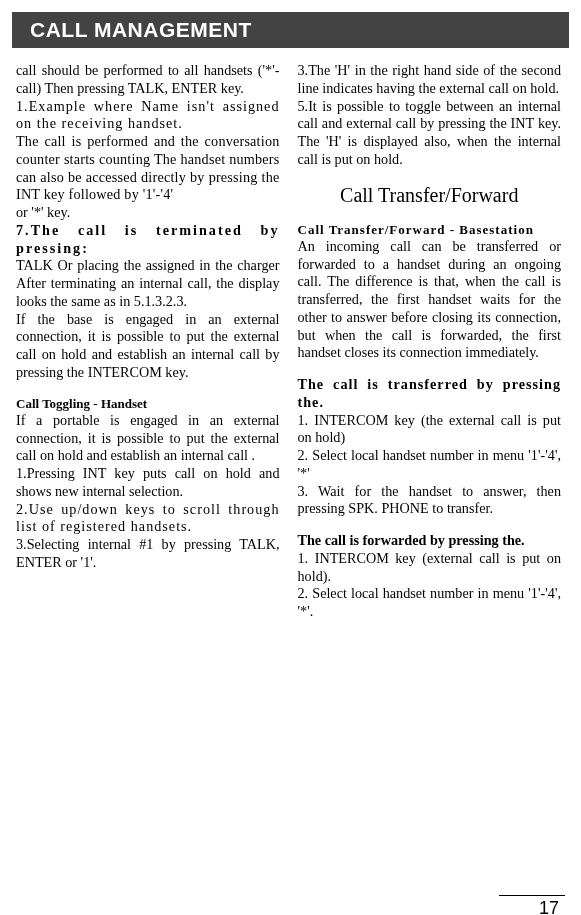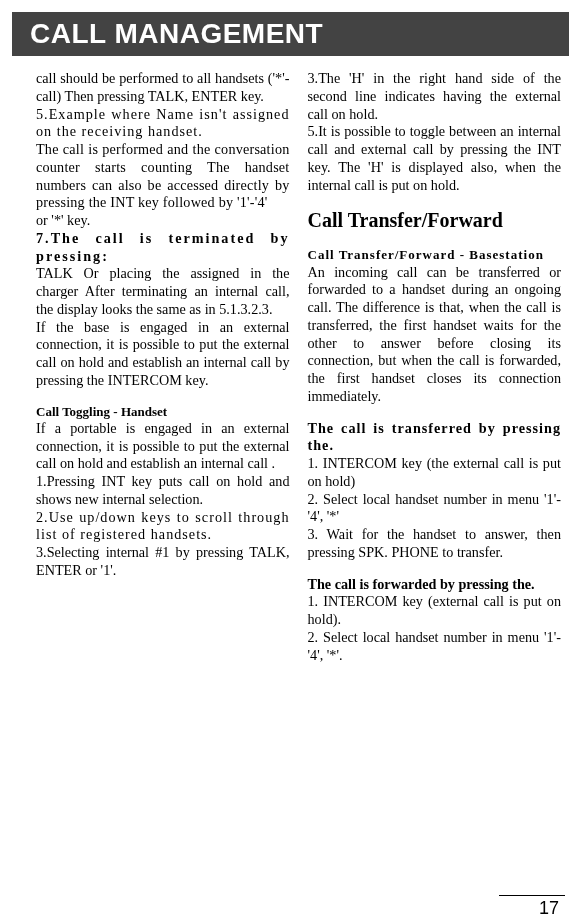--- a/index.html
+++ b/index.html
@@ -16,44 +16,43 @@
     height: 915px;
     box-sizing: border-box;
     padding: 0;
     position: relative;
   }
   .banner {
     background: #434343;
     color: #fff;
     font-family: Arial, Helvetica, sans-serif;
     font-weight: bold;
-    font-size: 28px;
+    font-size: 21px;
     padding: 6px 14px 6px 18px;
     margin: 12px 12px 14px 12px;
     letter-spacing: 0.5px;
   }
   .cols {
     display: flex;
     flex-direction: row;
     gap: 18px;
     padding: 0 20px 0 16px;
     font-size: 14.2px;
     line-height: 1.25;
     text-align: justify;
     text-justify: inter-word;
-    margin-left: 20px;
   }
   .col {
     flex: 1 1 50%;
   }
   h2 {
     font-size: 20px;
-    font-weight: bold;
+    font-weight: normal;
     margin: 14px 0 10px 0;
-    text-align: left;
+    text-align: center;
   }
   h3 {
     font-size: 13px;
     font-weight: bold;
     margin: 14px 0 0 0;
     text-align: left;
   }
   p {
     margin: 0;
   }
@@ -80,21 +79,21 @@
 </style>
 </head>
 <body>
 
 <div class="page">
   <div class="banner">CALL MANAGEMENT</div>
 
   <div class="cols">
     <div class="col">
       <p class="just">call should be performed to all handsets ('*'-call) Then pressing TALK, ENTER key.</p>
-      <p class="just spc1">5.Example where Name isn't assigned on the receiving handset.</p>
+      <p class="just spc1">1.Example where Name isn't assigned on the receiving handset.</p>
       <p class="just spc0">The call is performed and the conversation counter starts counting The handset numbers can also be accessed directly by pressing the INT key followed by '1'-'4'</p>
       <p class="tight">or '*' key.</p>
       <p class="just spc2">7.The call is terminated by pressing:</p>
       <p class="just">TALK Or placing the assigned in the charger After terminating an internal call, the display looks the same as in 5.1.3.2.3.</p>
 
 
       <p class="just">If the base is engaged in an external connection, it is possible to put the external call on hold and establish an internal call by pressing the INTERCOM key.</p>
 
       <h3>Call Toggling - Handset</h3>
       <p class="just">If a portable is engaged in an external connection, it is possible to put the external call on hold and establish an internal call .</p>

